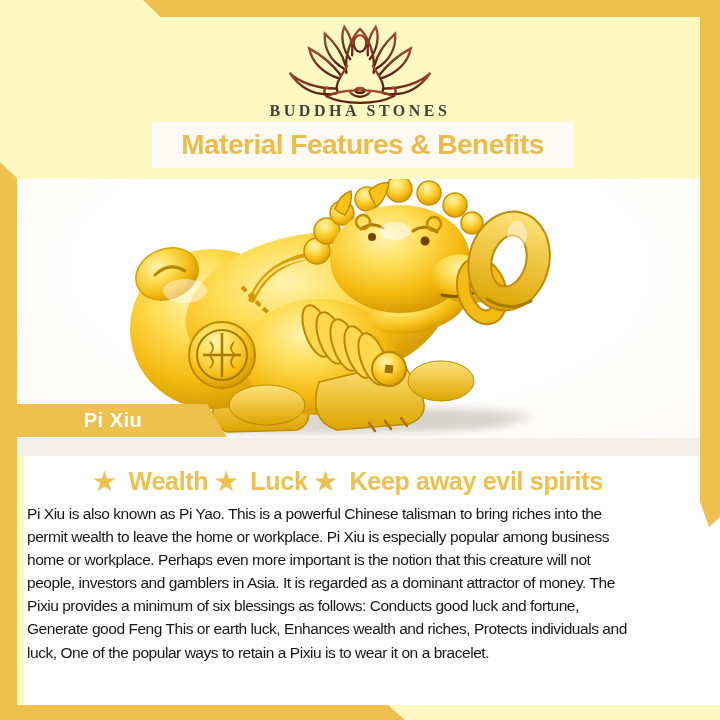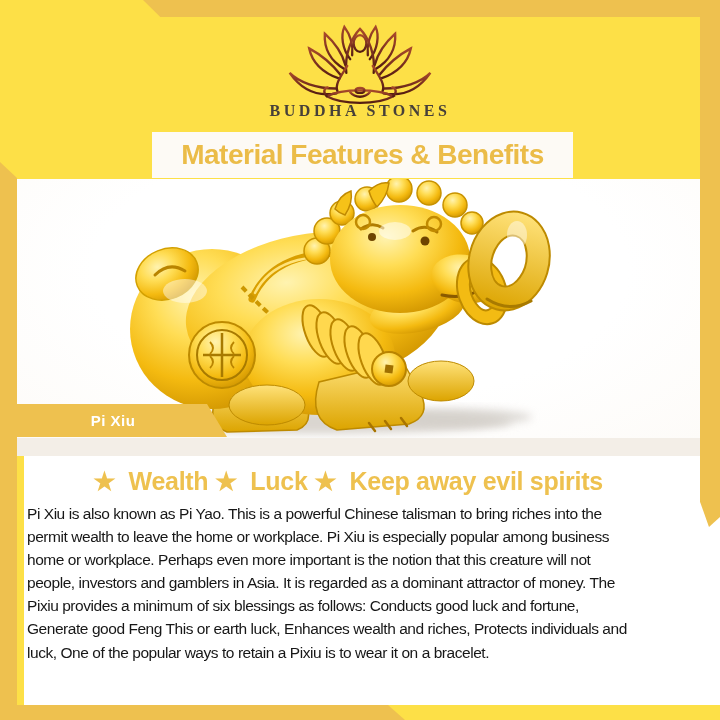--- a/index.html
+++ b/index.html
@@ -1,19 +1,19 @@
 <!DOCTYPE html>
 <html><head>
 <meta charset="utf-8">
 <style>
   html,body{margin:0;padding:0;background:#888;}
   *{box-sizing:border-box;}
   .canvas{
     position:relative;width:720px;height:720px;margin:0 auto;
-    background:#fde047;overflow:hidden;
+    background:#fef9c3;overflow:hidden;
     font-family:"Liberation Sans",sans-serif;
   }
   
   .band-top{
     position:absolute;left:143px;top:0;width:577px;height:17px;
     background:var(--gold);
     clip-path:polygon(0 0,100% 0,100% 100%,3% 100%);
   }
   .strip-right{
     position:absolute;left:700px;top:0;width:20px;height:527px;
@@ -33,41 +33,41 @@
   
   .logo-block{position:absolute;left:0;top:0;width:720px;text-align:center;}
   .logo-svg{position:absolute;left:280px;top:22px;width:160px;height:86px;}
   .brand-name{
     position:absolute;left:0;top:102px;width:720px;text-align:center;
     font-family:"Liberation Serif",serif;font-size:16px;font-weight:700;
     letter-spacing:3.5px;color:#474039;
   }
   
   .title-band{
-    position:absolute;left:152px;top:132px;width:421px;height:46px;
+    position:absolute;left:152px;top:122px;width:421px;height:46px;
     background:#fdfaf5;display:flex;align-items:center;justify-content:center;
   }
   .title-band h1{
     margin:0;font-size:28px;font-weight:700;letter-spacing:-0.5px;
     color:var(--title-gold);white-space:nowrap;
   }
   
   .photo-area{
     position:absolute;left:17px;top:179px;width:687px;height:259px;
     background:radial-gradient(ellipse at 50% 35%, #ffffff 55%, #fdfbf8 100%);
   }
   .photo-area svg{position:absolute;left:0;top:0;}
   .product-label-banner{
     position:absolute;left:13px;top:404px;width:214px;height:33px;
     background:var(--gold);
     clip-path:polygon(0 0,calc(100% - 20px) 0,100% 100%,0 100%);
     display:flex;align-items:center;justify-content:center;
   }
   .product-label-banner span{
-    color:#fff;font-size:15px;font-weight:700;letter-spacing:0.5px;
+    color:#fff;font-size:20px;font-weight:700;letter-spacing:0.5px;
     padding-right:14px;
   }
   .beige-strip{
     position:absolute;left:17px;top:438px;width:687px;height:18px;
     background:#f3eee7;
   }
   
   .benefits{
     position:absolute;left:24px;top:456px;width:703px;height:249px;
     background:#ffffff;

